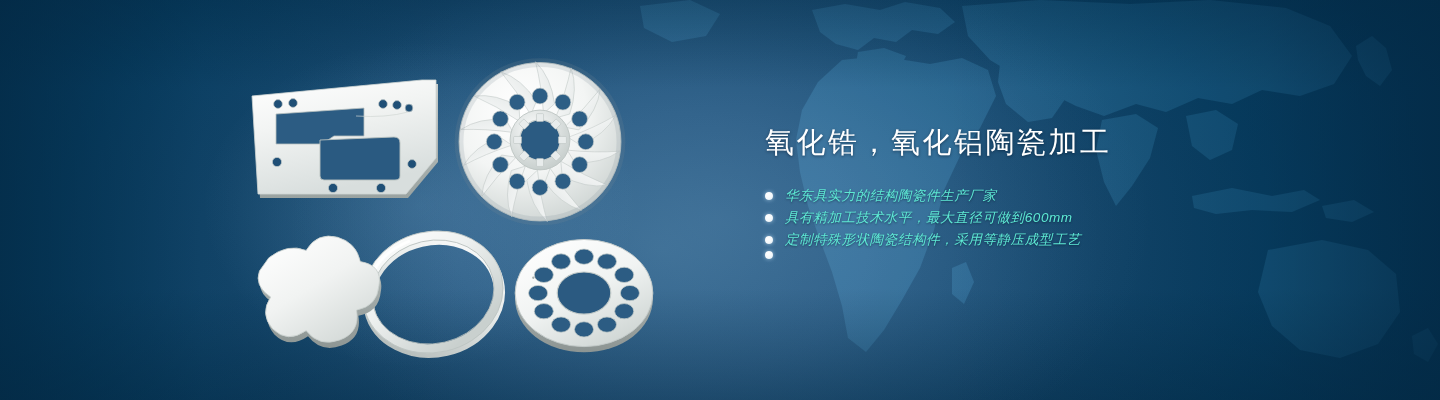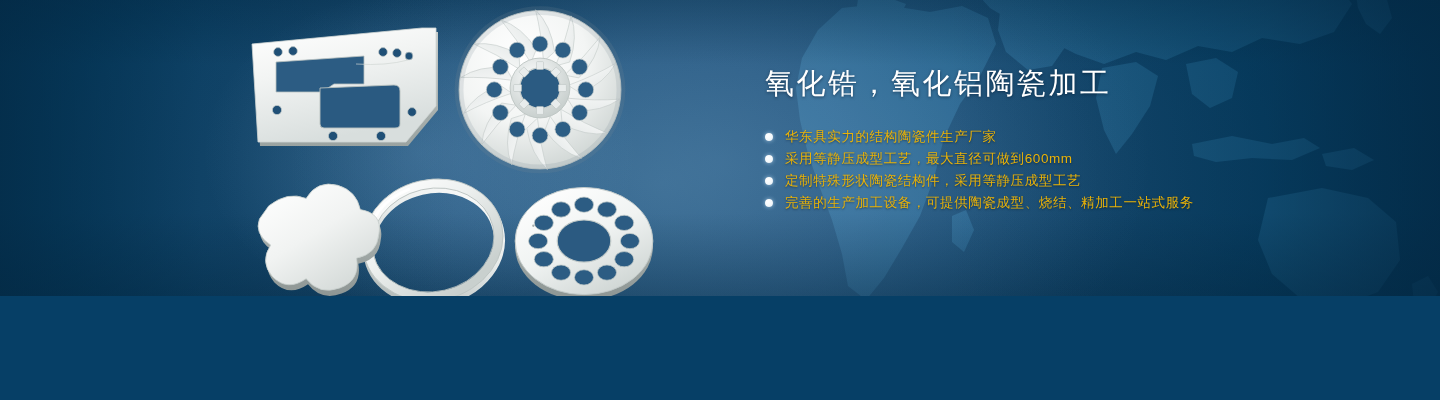--- a/index.html
+++ b/index.html
@@ -5,21 +5,21 @@
 <style>
   * { margin:0; padding:0; box-sizing:border-box; }
   html,body { width:1440px; height:400px; overflow:hidden; }
   body {
     font-family:"Liberation Sans","DejaVu Sans",sans-serif;
     background:#063f66;
   }
 
   #banner {
     position:relative;
-    width:1440px; height:296px;
+    width:1440px; height:400px;
     overflow:hidden;
     background:#05395e;
   }
 
   
   .bg-base {
     position:absolute; inset:0;
     background:
       radial-gradient(ellipse 780px 520px at 46% 62%, #36678d 0%, #2a5b83 26%, #15496f 56%, #084268 78%, #05395e 100%),
       linear-gradient(180deg,#0a4a72 0%,#084468 55%,#05395e 100%);
@@ -63,28 +63,29 @@
     font-weight:400;
     letter-spacing:2.5px;
     line-height:1.1;
     text-shadow:0 1px 3px rgba(0,20,40,.55);
     margin-bottom:26px;
     white-space:nowrap;
   }
   .bullets { list-style:none; }
   .bullet {
     display:flex; align-items:center;
-    color:#eab308;
+    color:#5eead4;
     font-size:13.5px;
     font-weight:400;
     letter-spacing:.6px;
     line-height:22px;
     margin-bottom:0;
     text-shadow:0 1px 2px rgba(0,18,36,.5);
     white-space:nowrap;
+    font-style:italic;
   }
   .dot {
     flex:0 0 auto;
     width:8px; height:8px;
     border-radius:50%;
     background:radial-gradient(circle at 35% 32%, #ffffff 0%, #f4f9fc 55%, #d7e6f0 100%);
     box-shadow:0 0 4px rgba(190,220,245,.75);
     margin-right:12px;
   }
 
@@ -410,30 +411,29 @@
 
       <ul class="bullets">
 
         <li class="bullet">
           <span class="dot"></span>
           <span>华东具实力的结构陶瓷件生产厂家</span>
         </li>
 
         <li class="bullet">
           <span class="dot"></span>
-          <span>采用等静压成型工艺，最大直径可做到600mm</span>
+          <span>具有精加工技术水平，最大直径可做到600mm</span>
         </li>
 
         <li class="bullet">
           <span class="dot"></span>
           <span>定制特殊形状陶瓷结构件，采用等静压成型工艺</span>
         </li>
 
         <li class="bullet">
           <span class="dot"></span>
-          <span>完善的生产加工设备，可提供陶瓷成型、烧结、精加工一站式服务</span>
         </li>
 
       </ul>
     </div>
 
   </div>
 </div>
 
 </body></html>

